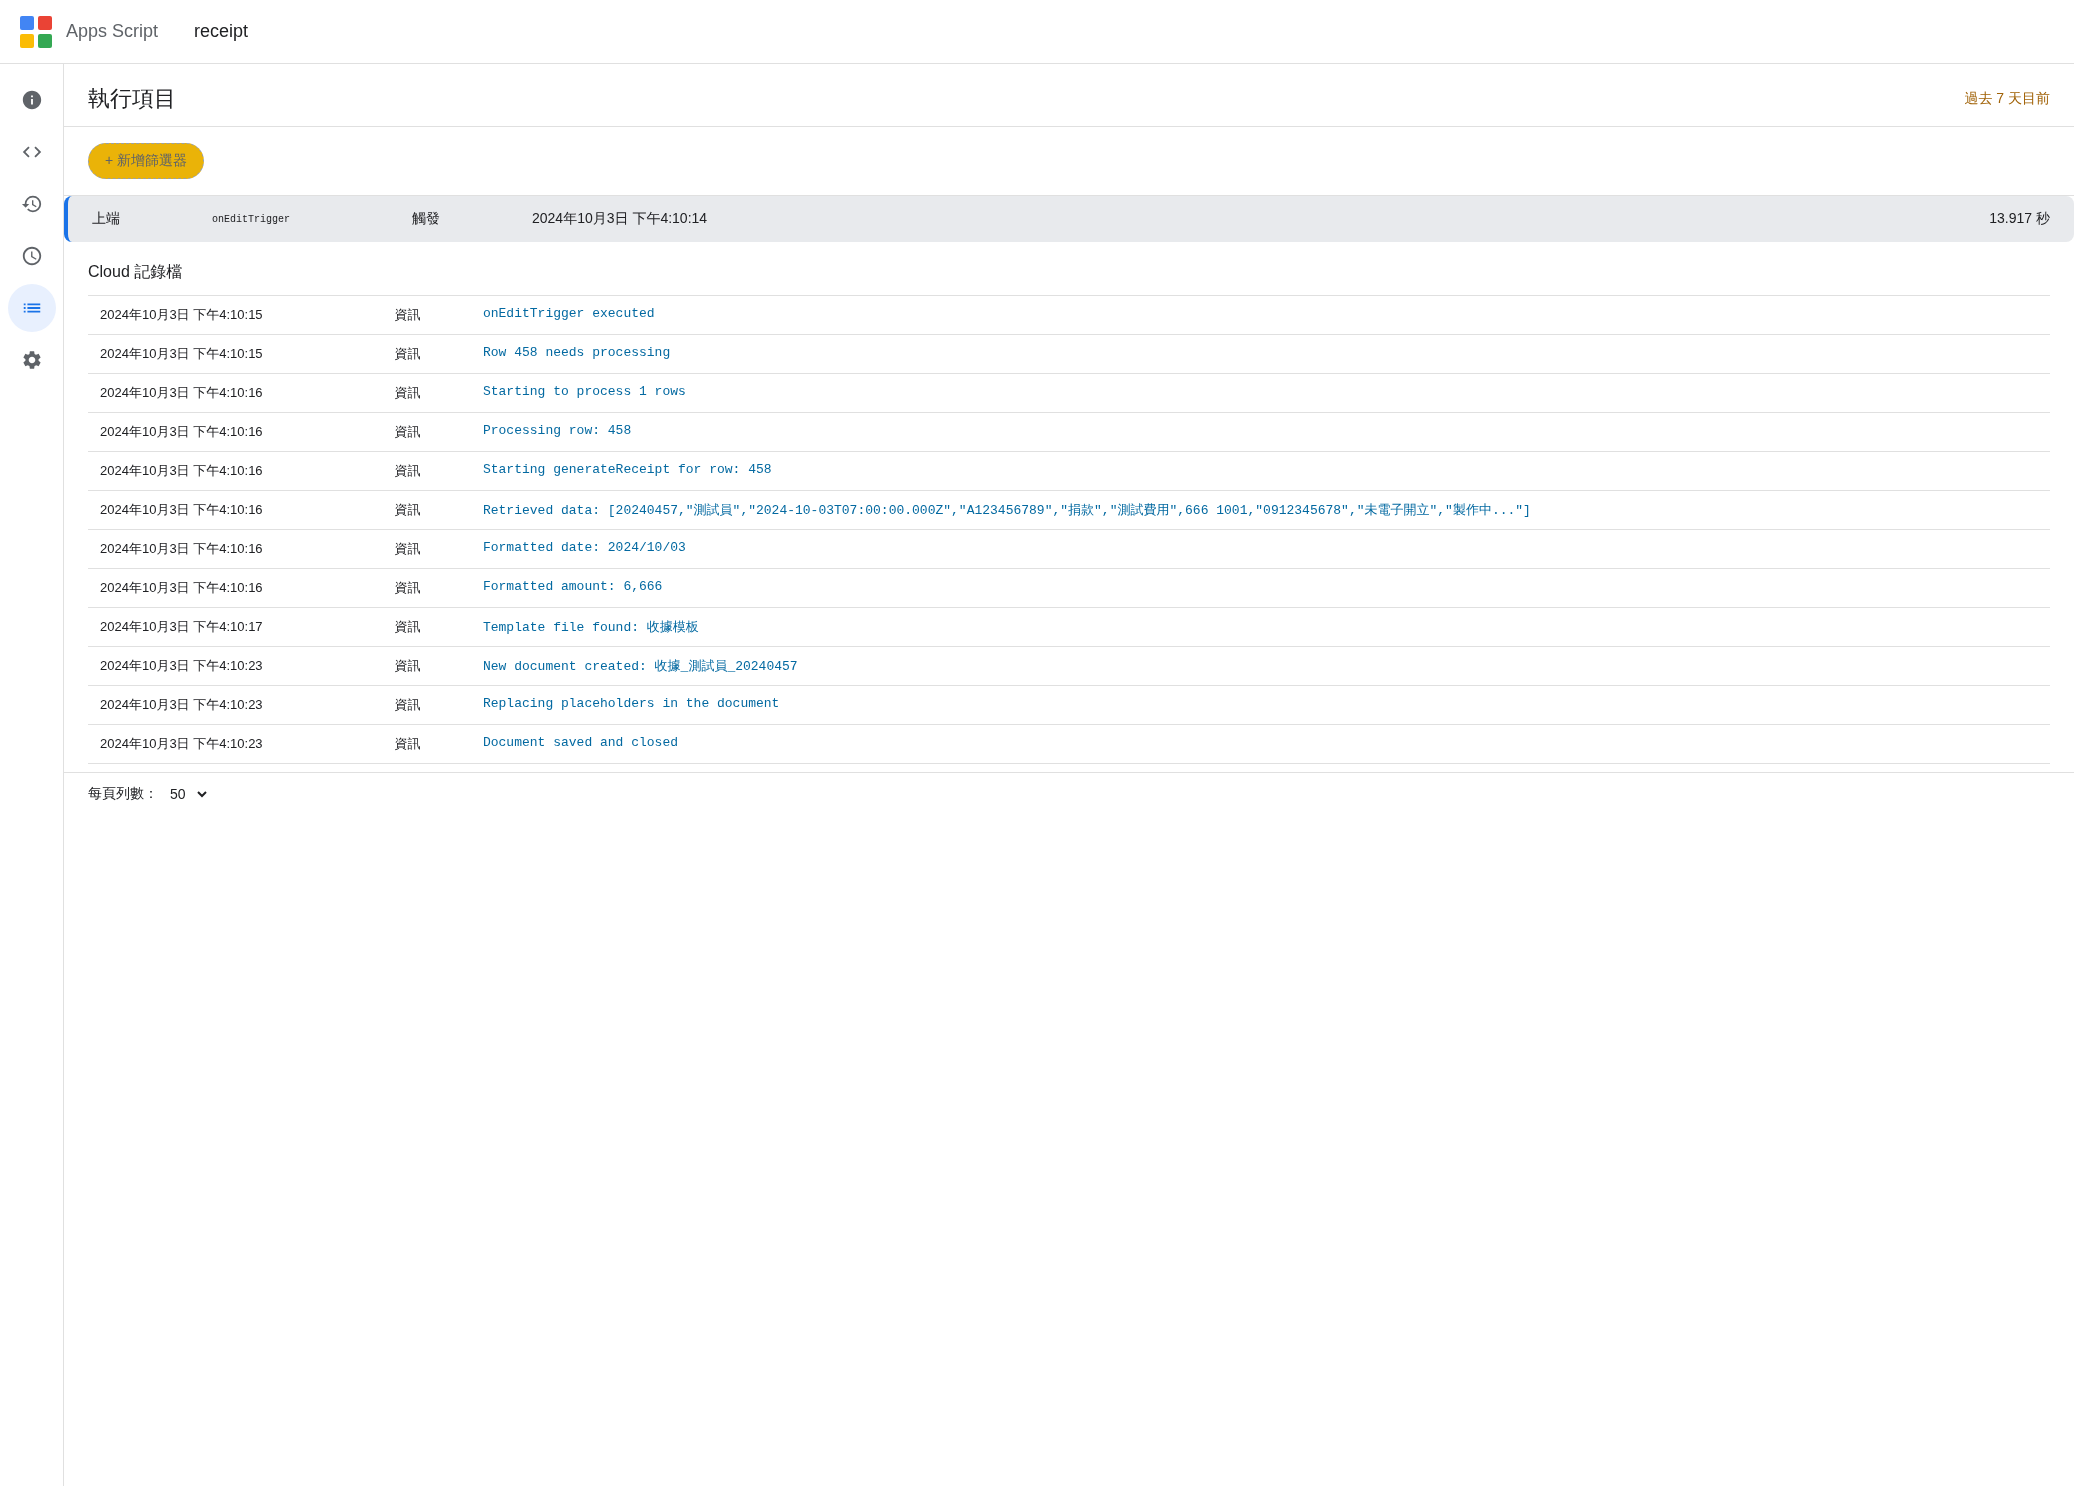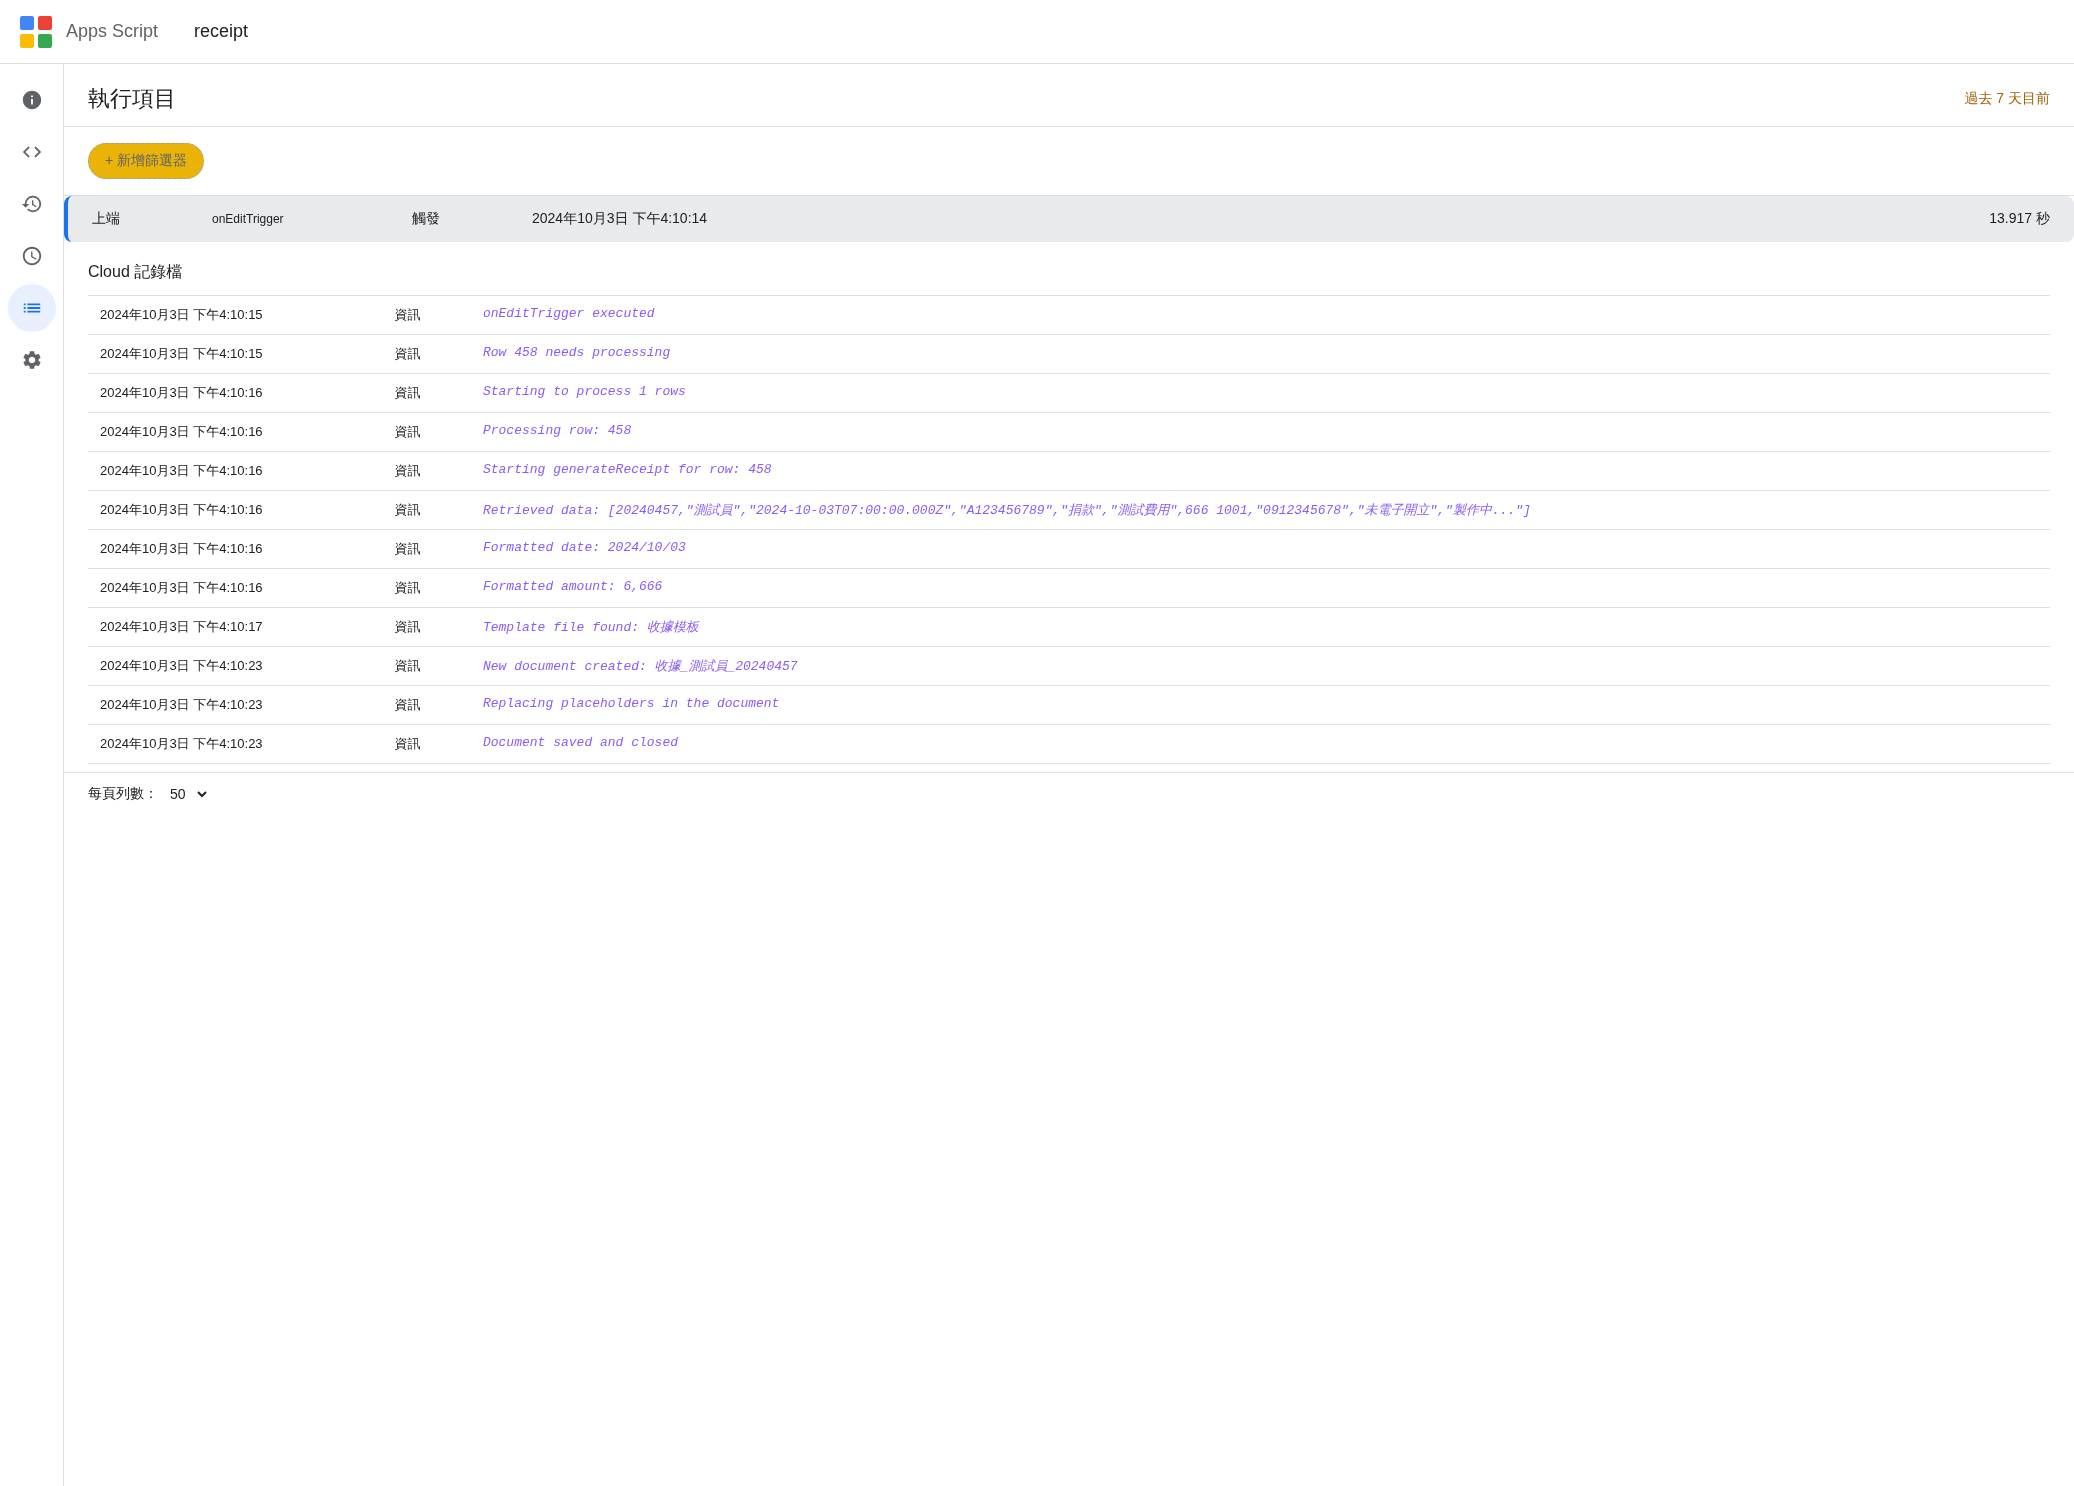--- a/index.html
+++ b/index.html
@@ -126,22 +126,23 @@
       border-radius: 8px;
     }
     .execution-row .col-type {
       min-width: 80px;
       font-size: 14px;
       color: #202124;
       font-weight: 500;
     }
     .execution-row .col-function {
       min-width: 160px;
-      font-size: 12px;
-      color: #202124;
+      font-size: 10px;
+      color: #202124;
+      font-family: Liberation Mono, monospace;
     }
     .execution-row .col-trigger {
       min-width: 80px;
       font-size: 14px;
       color: #202124;
     }
     .execution-row .col-time {
       flex: 1;
       font-size: 14px;
       color: #202124;
@@ -184,25 +185,24 @@
       white-space: nowrap;
       color: #202124;
       min-width: 200px;
     }
     .log-table td.col-level {
       white-space: nowrap;
       color: #202124;
       min-width: 60px;
     }
     .log-table td.col-message {
-      color: #8b5cf6;
+      color: #0369a1;
       font-family: 'Courier New', monospace;
       font-size: 13px;
       word-break: break-all;
-      font-style: italic;
     }
 
     
     .footer {
       display: flex;
       align-items: center;
       padding: 12px 24px;
       border-top: 1px solid #e0e0e0;
       gap: 8px;
       color: #202124;

